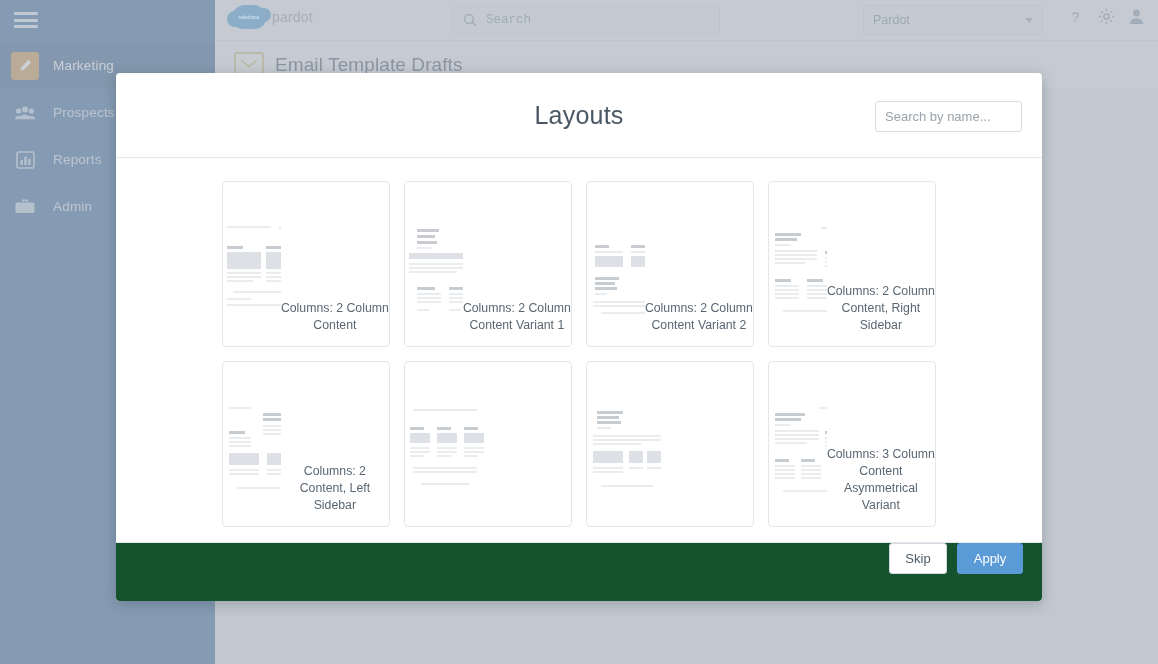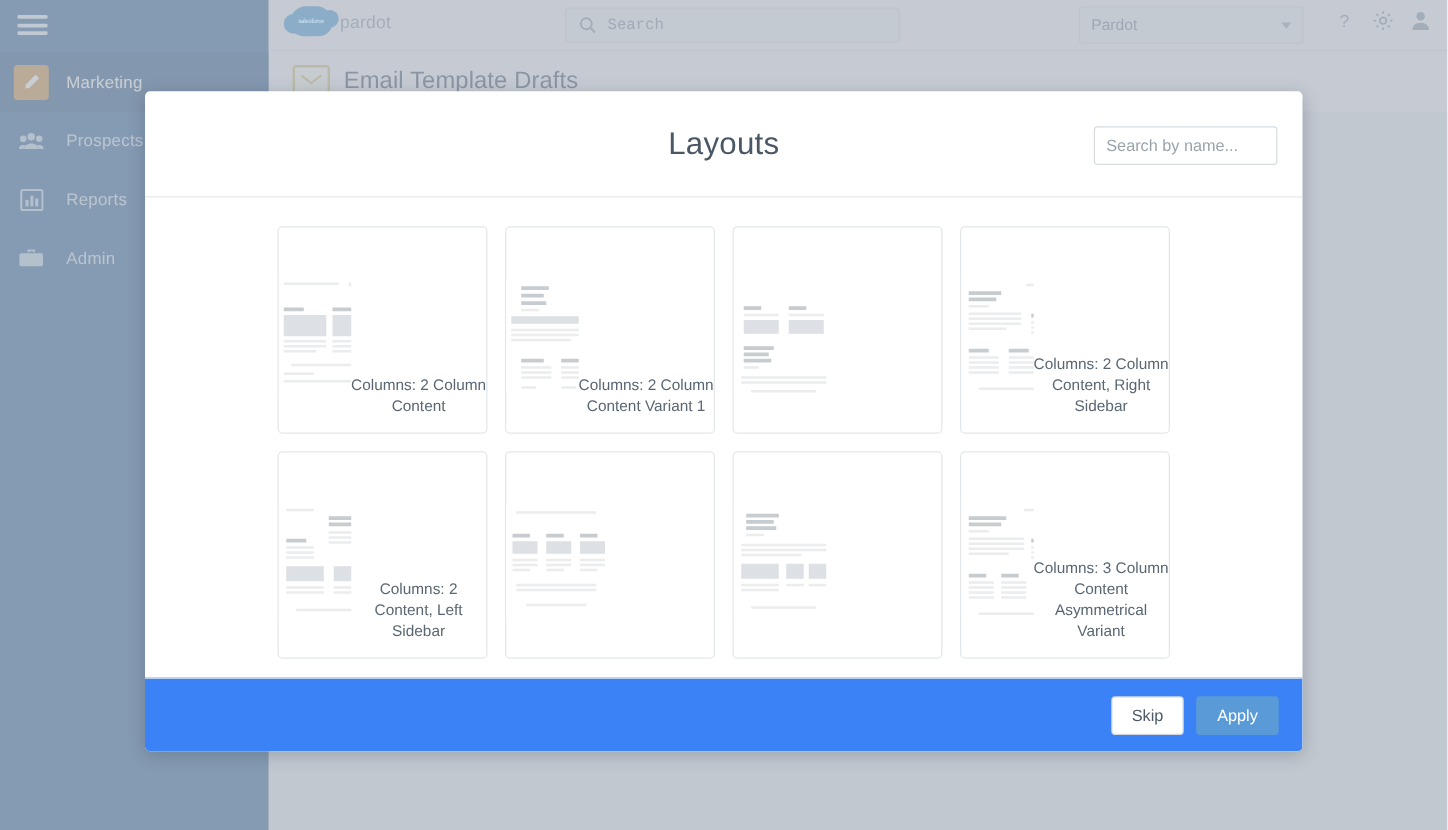--- a/index.html
+++ b/index.html
@@ -141,22 +141,22 @@
   .thumb .blk.dark { background: #9ba3ab; }
   .thumb .blk.mid { background: #c2c8ce; }
   .card-label {
     margin-top: auto; margin-bottom: 12px;
     width: 150px; text-align: center;
     font-size: 12.3px; line-height: 17px; color: #5a6773;
   }
 
   .modal-foot {
     flex: 0 0 59px; height: 59px;
-    background: #3b82f6; border-top: 1px solid #e3e7ea;
-    display: flex; align-items: center; justify-content: flex-end;
+    background: #14532d; border-top: 1px solid #e3e7ea;
+    display: flex; align-items: flex-start; justify-content: flex-end;
     padding-right: 19px; gap: 10px;
   }
   .btn {
     height: 31px; min-width: 58px; padding: 0 15px;
     border-radius: 3px; font-size: 13px; cursor: pointer;
     font-family: "Liberation Sans", sans-serif;
     display: inline-flex; align-items: center; justify-content: center;
   }
   .btn-skip { background: #ffffff; border: 1px solid #d3d9de; color: #4c5a66; }
   .btn-apply { background: #5a9ad6; border: 1px solid #5a9ad6; color: #ffffff; min-width: 66px; }
@@ -337,20 +337,21 @@
             <div class="blk" style="left:44px;top:30px;width:28px;height:2px"></div>
             <div class="blk mid" style="left:44px;top:35px;width:28px;height:11px"></div>
             <div class="blk dark" style="left:8px;top:56px;width:24px;height:3px"></div>
             <div class="blk dark" style="left:8px;top:61px;width:20px;height:3px"></div>
             <div class="blk dark" style="left:8px;top:66px;width:22px;height:3px"></div>
             <div class="blk" style="left:8px;top:72px;width:12px;height:2px"></div>
             <div class="blk" style="left:6px;top:80px;width:68px;height:2px"></div>
             <div class="blk" style="left:6px;top:84px;width:68px;height:2px"></div>
             <div class="blk" style="left:14px;top:91px;width:52px;height:2px"></div>
           </div>
+          <div class="card-label">Columns: 2 Column Content Variant 2</div>
         </div>
 
         <div class="card">
           <div class="thumb">
             <div class="blk" style="left:52px;top:6px;width:22px;height:2px"></div>
             <div class="blk dark" style="left:6px;top:12px;width:26px;height:3px"></div>
             <div class="blk dark" style="left:6px;top:17px;width:22px;height:3px"></div>
             <div class="blk" style="left:6px;top:23px;width:16px;height:2px"></div>
             <div class="blk" style="left:6px;top:29px;width:42px;height:2px"></div>
             <div class="blk" style="left:6px;top:33px;width:42px;height:2px"></div>

